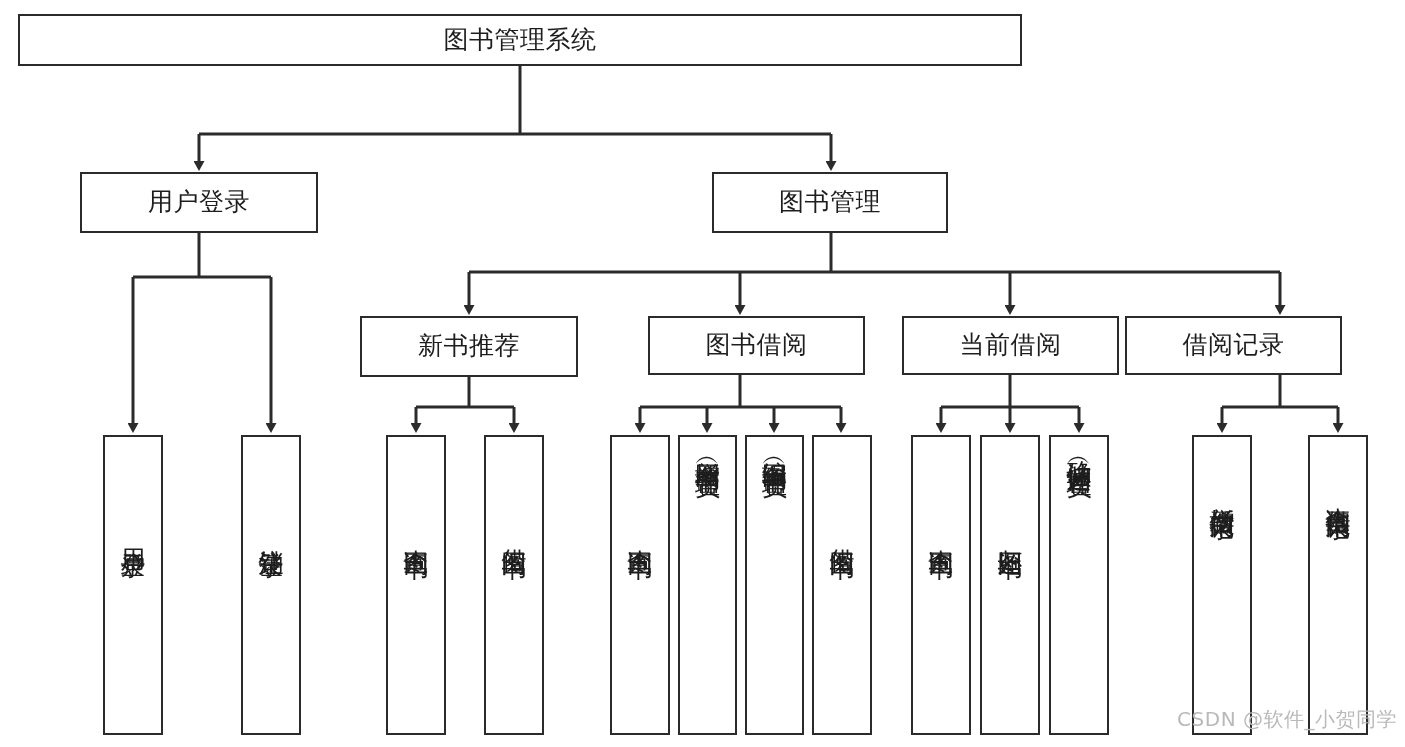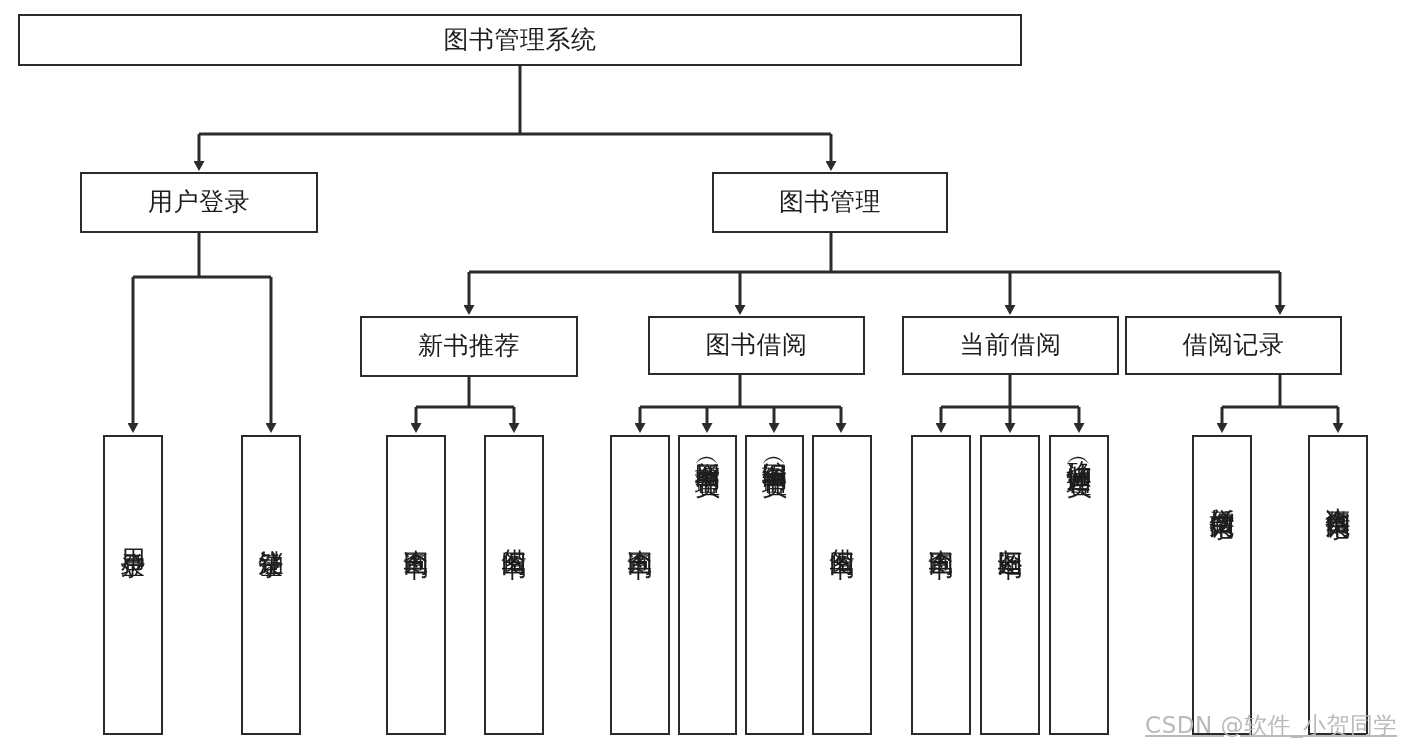--- a/index.html
+++ b/index.html
@@ -68,28 +68,27 @@
     left: 0;
     top: 0;
     width: 1405px;
     height: 747px;
     z-index: 1;
     pointer-events: none;
   }
   .watermark {
     position: absolute;
     right: 8px;
-    bottom: 6px;
-    font-size: 23px;
+    bottom: 14px;
+    font-size: 20px;
     color: #b9b9b9;
     letter-spacing: 0.5px;
     z-index: 6;
     white-space: nowrap;
     font-family: "DejaVu Sans", "Liberation Sans", sans-serif;
-    text-decoration: underline;
   }
 </style>
 </head>
 <body>
 
 <div id="canvas">
 
   <svg id="wires" viewBox="0 0 1405 747">
     <defs>
       <marker id="arrow" markerWidth="10" markerHeight="11" refX="1" refY="5.5" orient="auto" markerUnits="userSpaceOnUse">

